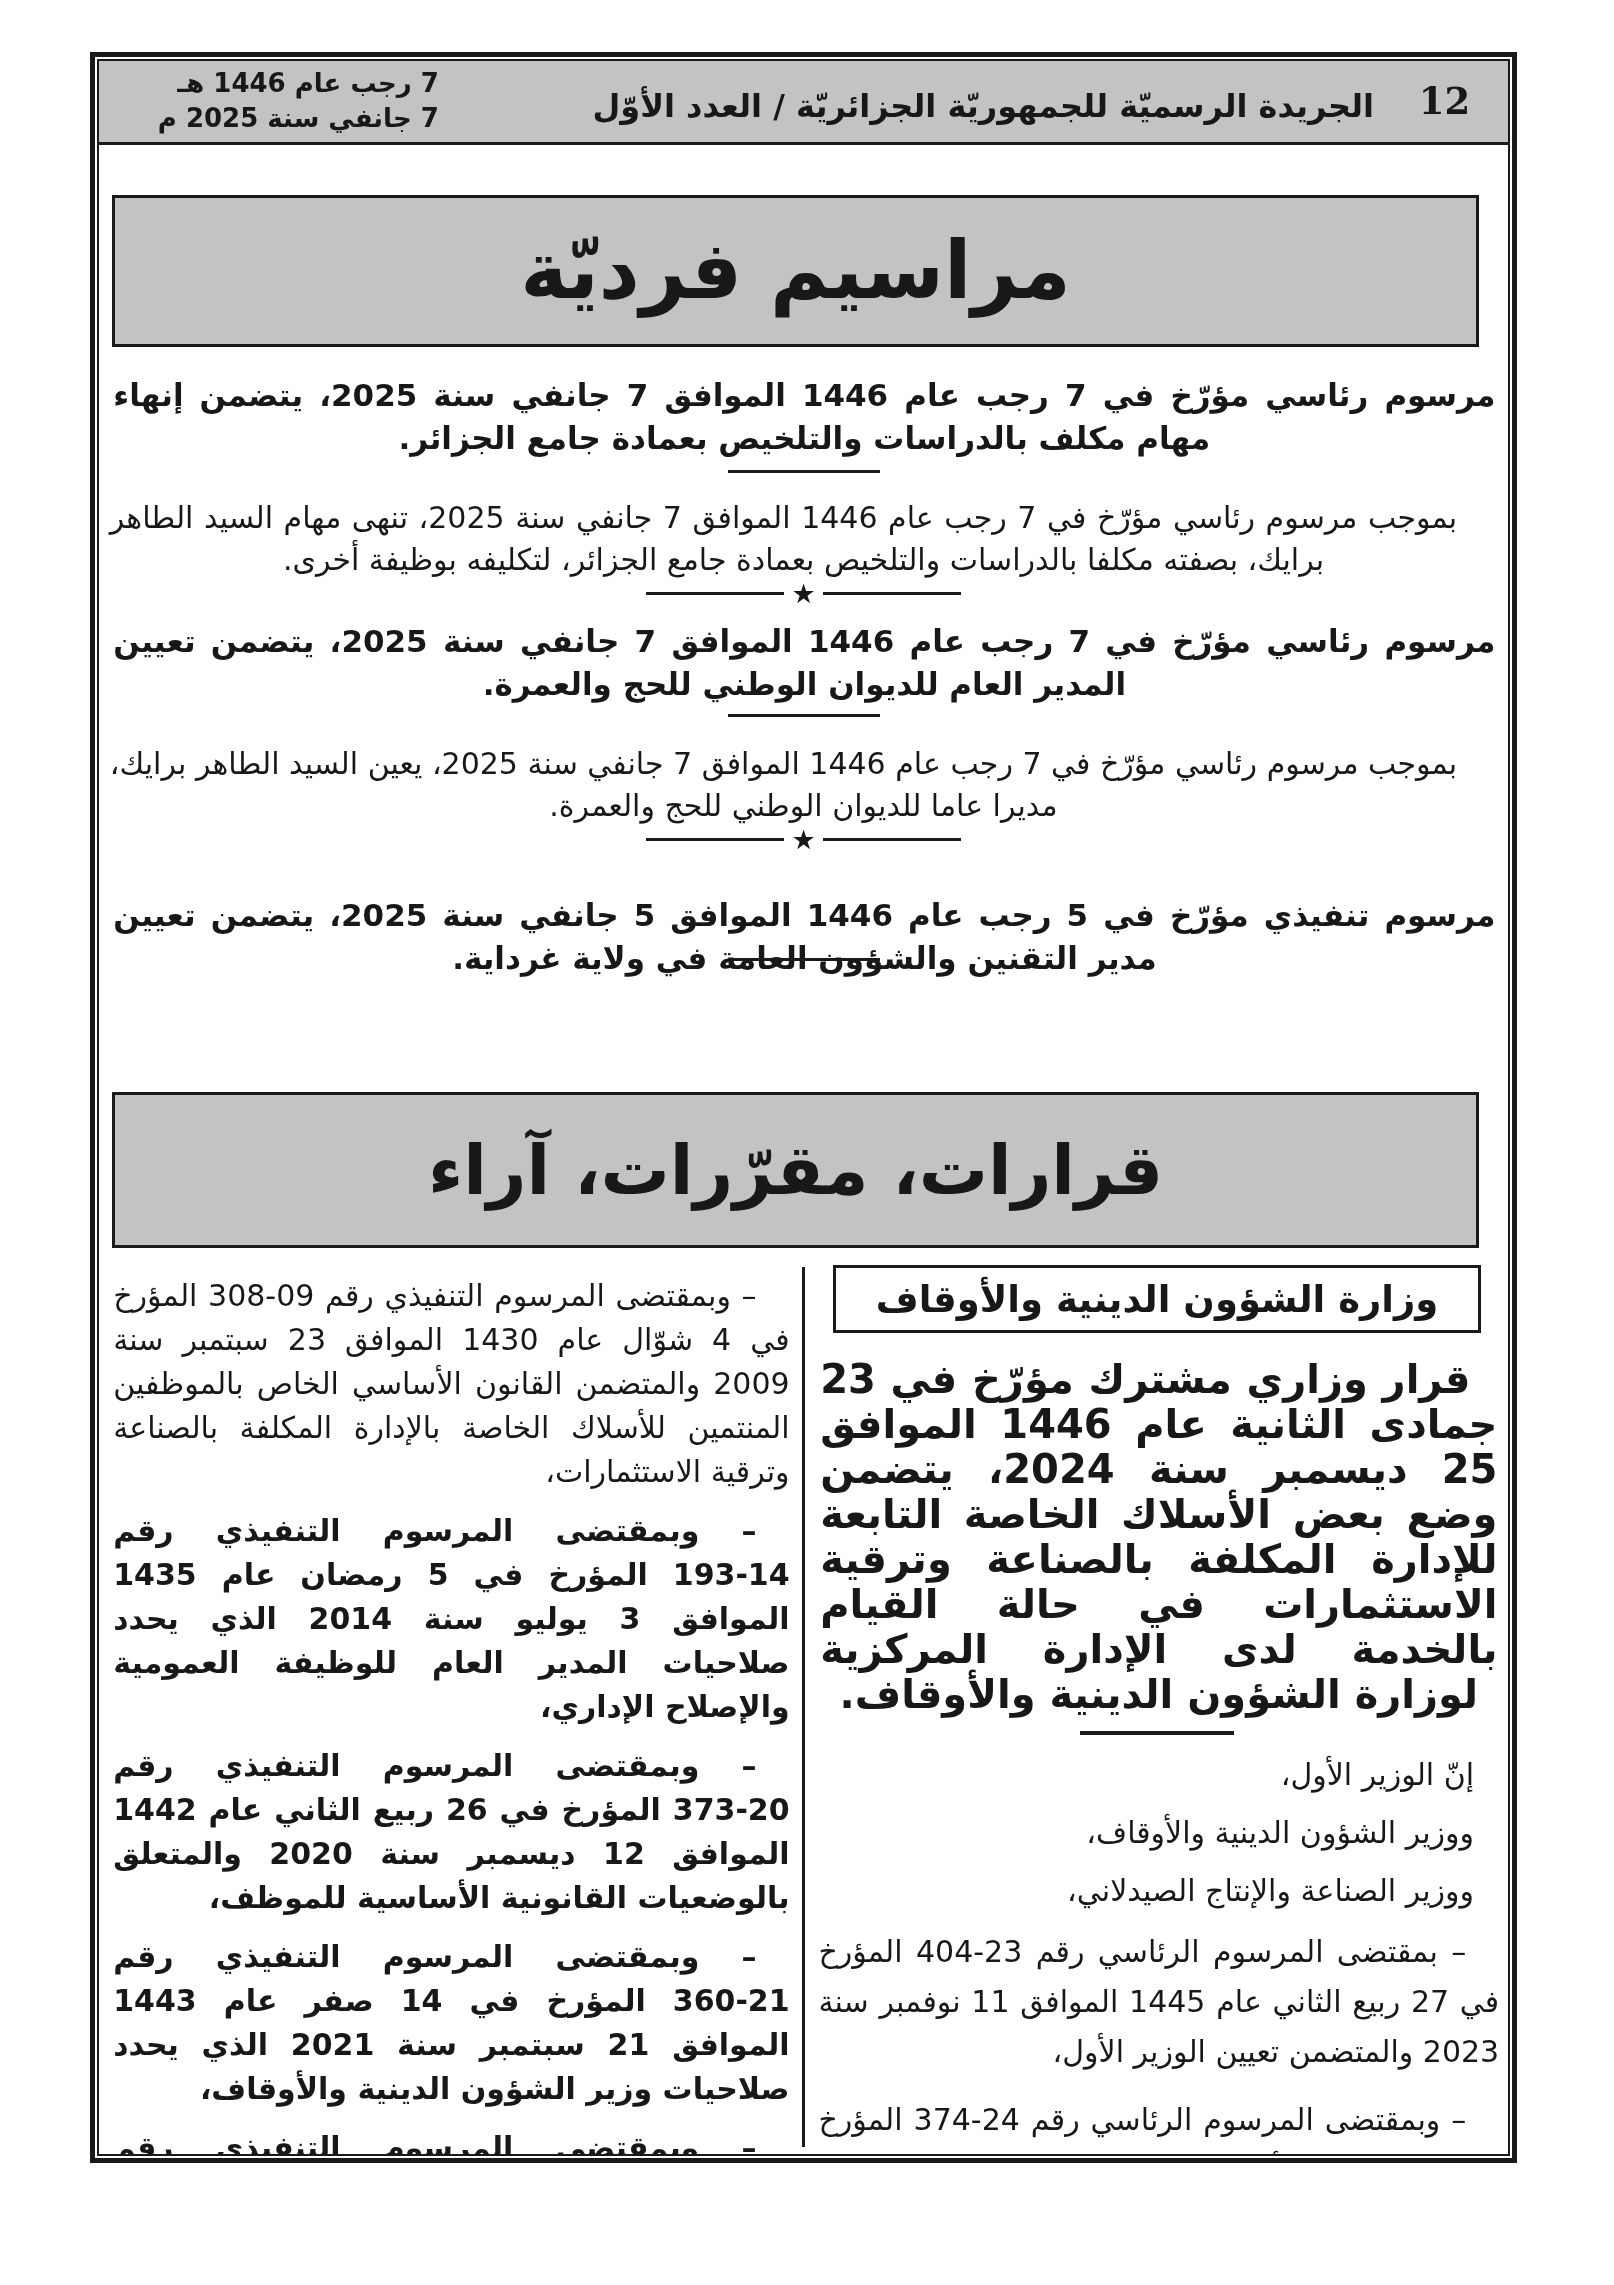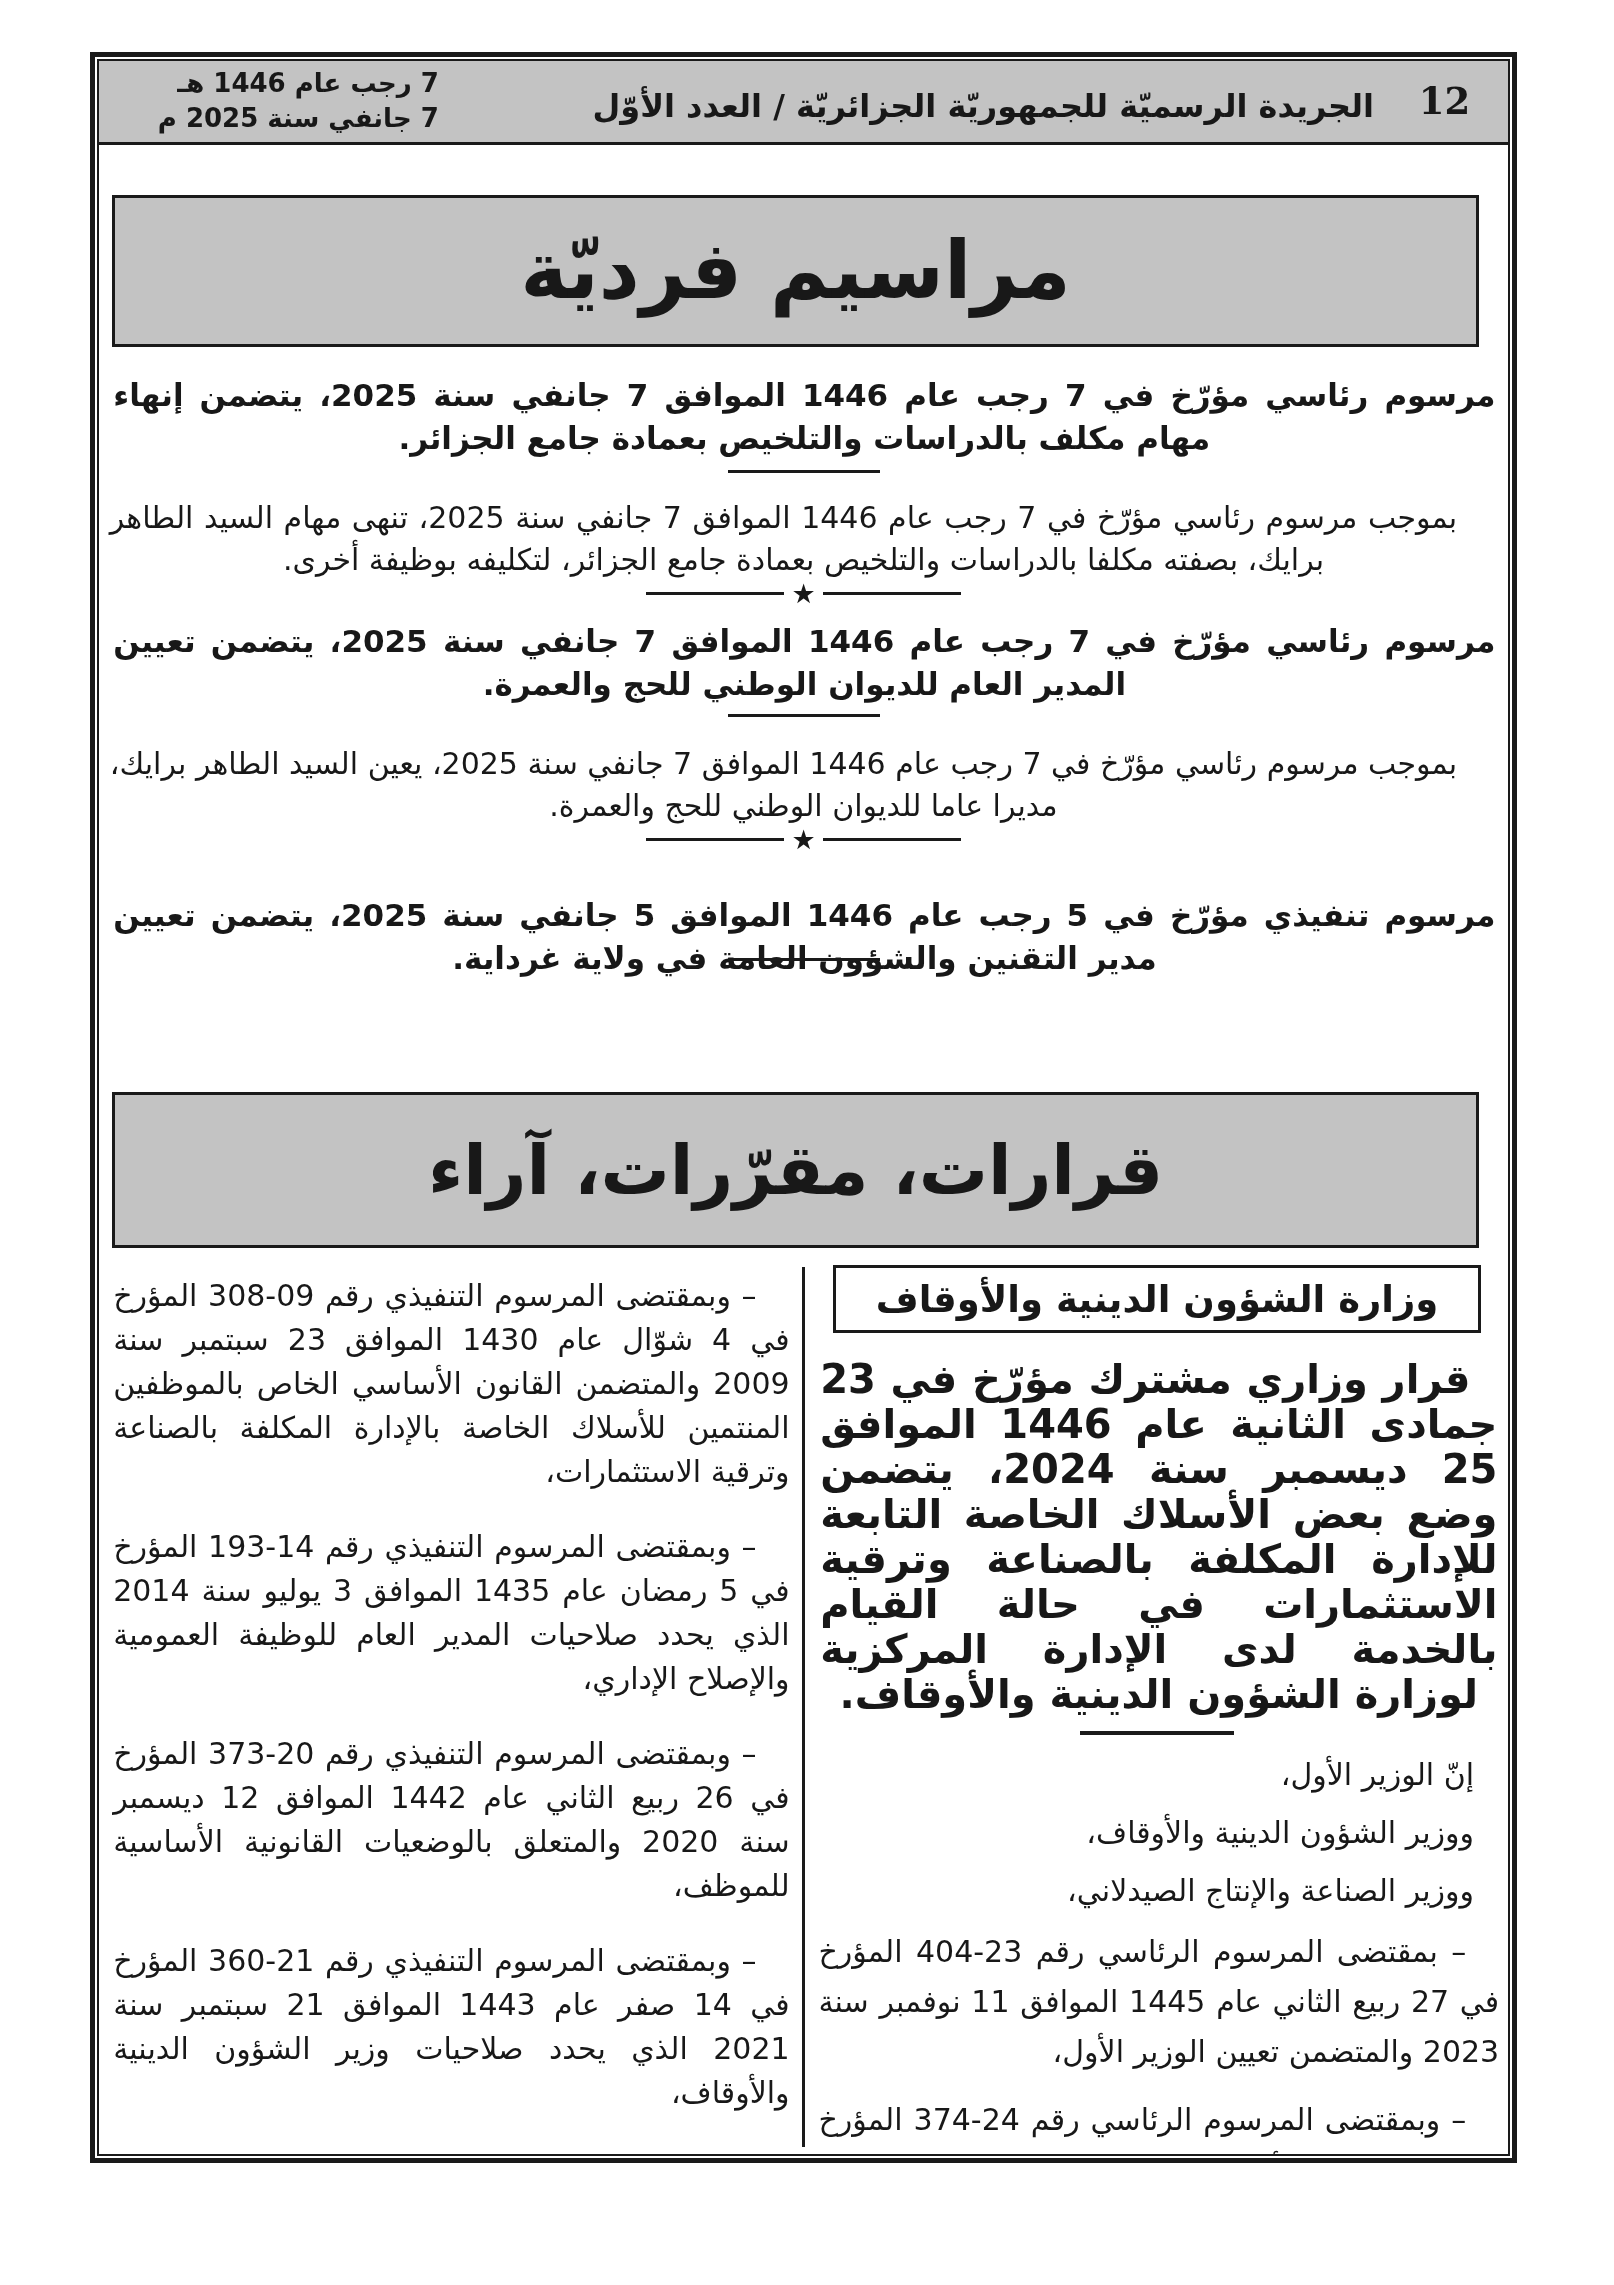--- a/index.html
+++ b/index.html
@@ -33,21 +33,21 @@
   .col{position:absolute;top:1201px;box-sizing:border-box;}
   .right-col{right:7.2px;width:688px;}
   .left-col{left:5.4px;width:689px;}
   .ministry-box{margin:3.6px auto 0;width:648px;height:68px;border:3.6px solid #1a1a1a;display:flex;align-items:center;justify-content:center;font-size:37px;font-weight:bold;box-sizing:border-box;background:#fff;}
   .joint-order{margin:23.5px 3.6px 0 7.2px;font-size:40px;font-weight:bold;line-height:45px;text-align:justify;text-align-last:center;text-indent:27px;}
   .col-rule{margin:14.5px auto 0;width:154px;height:3.6px;background:#1a1a1a;}
   .preamble-line{margin:22px 27px 0 0;font-size:30px;line-height:36px;text-align:right;}
   .citation{font-size:30px;text-align:justify;text-align-last:right;text-indent:33px;}
   .right-col .citation{line-height:50px;margin:18px 1.8px 0 5.4px;}
   .left-col .citation{line-height:44px;margin:12.7px 3.6px 0 9px;}
-  .left-col .citation + .citation{margin-top:31px;}
+  .left-col .citation + .citation{margin-top:15px;font-weight:bold;}
 </style>
 </head>
 <body>
 
 <div class="page">
   <div class="frame">
     <div class="frame-inner">
 
       <div class="gz-header">
         <div class="hdr-pagenum">12</div>

